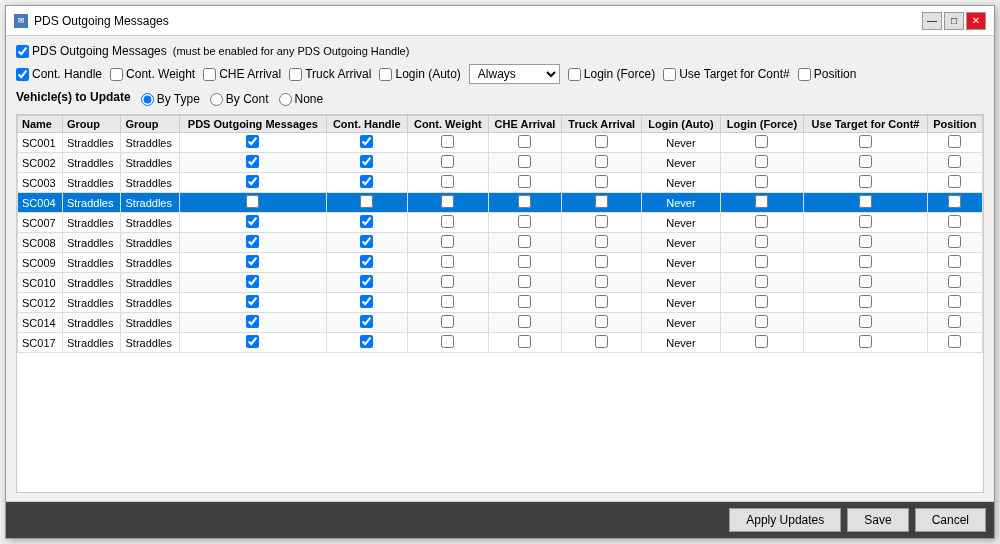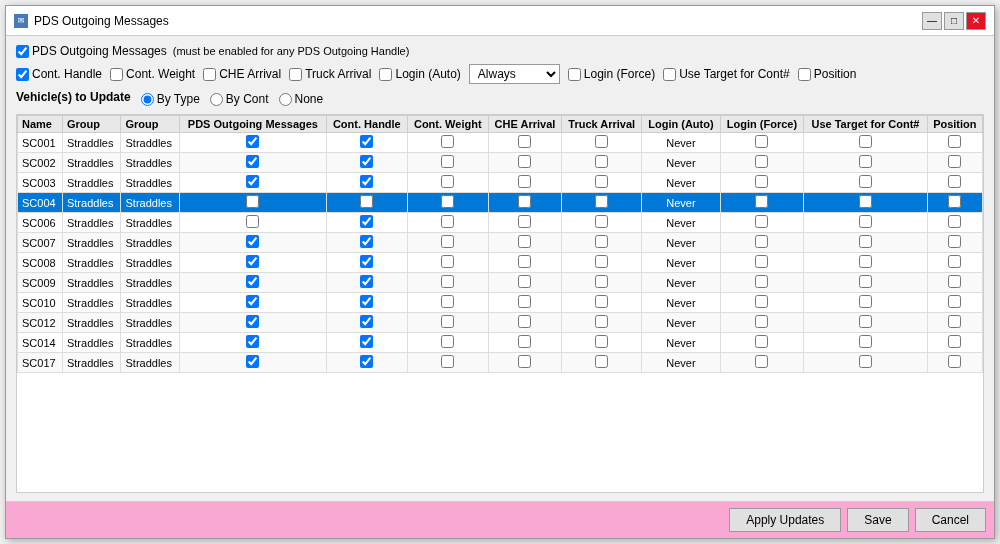--- a/index.html
+++ b/index.html
@@ -164,21 +164,21 @@
       height: 13px;
       cursor: pointer;
     }
     .footer {
       display: flex;
       justify-content: flex-end;
       align-items: center;
       padding: 6px 8px;
       gap: 6px;
       border-top: 1px solid #ccc;
-      background: #f9a8d4;
+      background: #404040;
     }
     .btn {
       padding: 4px 16px;
       font-size: 12px;
       border: 1px solid #999;
       background: #e0e0e0;
       cursor: pointer;
       min-width: 60px;
     }
   </style>
@@ -334,34 +334,20 @@
               <td style="text-align: center;"><input type="checkbox" class="chk" style=""></td>
               <td style="text-align: center;"><input type="checkbox" class="chk" style=""></td>
               <td style="text-align: center;"><input type="checkbox" class="chk" style=""></td>
               <td style="text-align: center;"><input type="checkbox" class="chk" style=""></td>
               <td style="text-align: center;">Never</td>
               <td style="text-align: center;"><input type="checkbox" class="chk" style=""></td>
               <td style="text-align: center;"><input type="checkbox" class="chk" style=""></td>
               <td style="text-align: center;"><input type="checkbox" class="chk" style=""></td>
             </tr>
             <tr>
-              <td>SC006</td>
-              <td>Straddles</td>
-              <td>Straddles</td>
-              <td style="text-align: center;"><input type="checkbox" class="chk" style=""></td>
-              <td style="text-align: center;"><input type="checkbox" class="chk" checked="" style=""></td>
-              <td style="text-align: center;"><input type="checkbox" class="chk" style=""></td>
-              <td style="text-align: center;"><input type="checkbox" class="chk" style=""></td>
-              <td style="text-align: center;"><input type="checkbox" class="chk" style=""></td>
-              <td style="text-align: center;">Never</td>
-              <td style="text-align: center;"><input type="checkbox" class="chk" style=""></td>
-              <td style="text-align: center;"><input type="checkbox" class="chk" style=""></td>
-              <td style="text-align: center;"><input type="checkbox" class="chk" style=""></td>
-            </tr>
-            <tr>
               <td>SC007</td>
               <td>Straddles</td>
               <td>Straddles</td>
               <td style="text-align: center;"><input type="checkbox" class="chk" checked="" style=""></td>
               <td style="text-align: center;"><input type="checkbox" class="chk" checked="" style=""></td>
               <td style="text-align: center;"><input type="checkbox" class="chk" style=""></td>
               <td style="text-align: center;"><input type="checkbox" class="chk" style=""></td>
               <td style="text-align: center;"><input type="checkbox" class="chk" style=""></td>
               <td style="text-align: center;">Never</td>
               <td style="text-align: center;"><input type="checkbox" class="chk" style=""></td>

